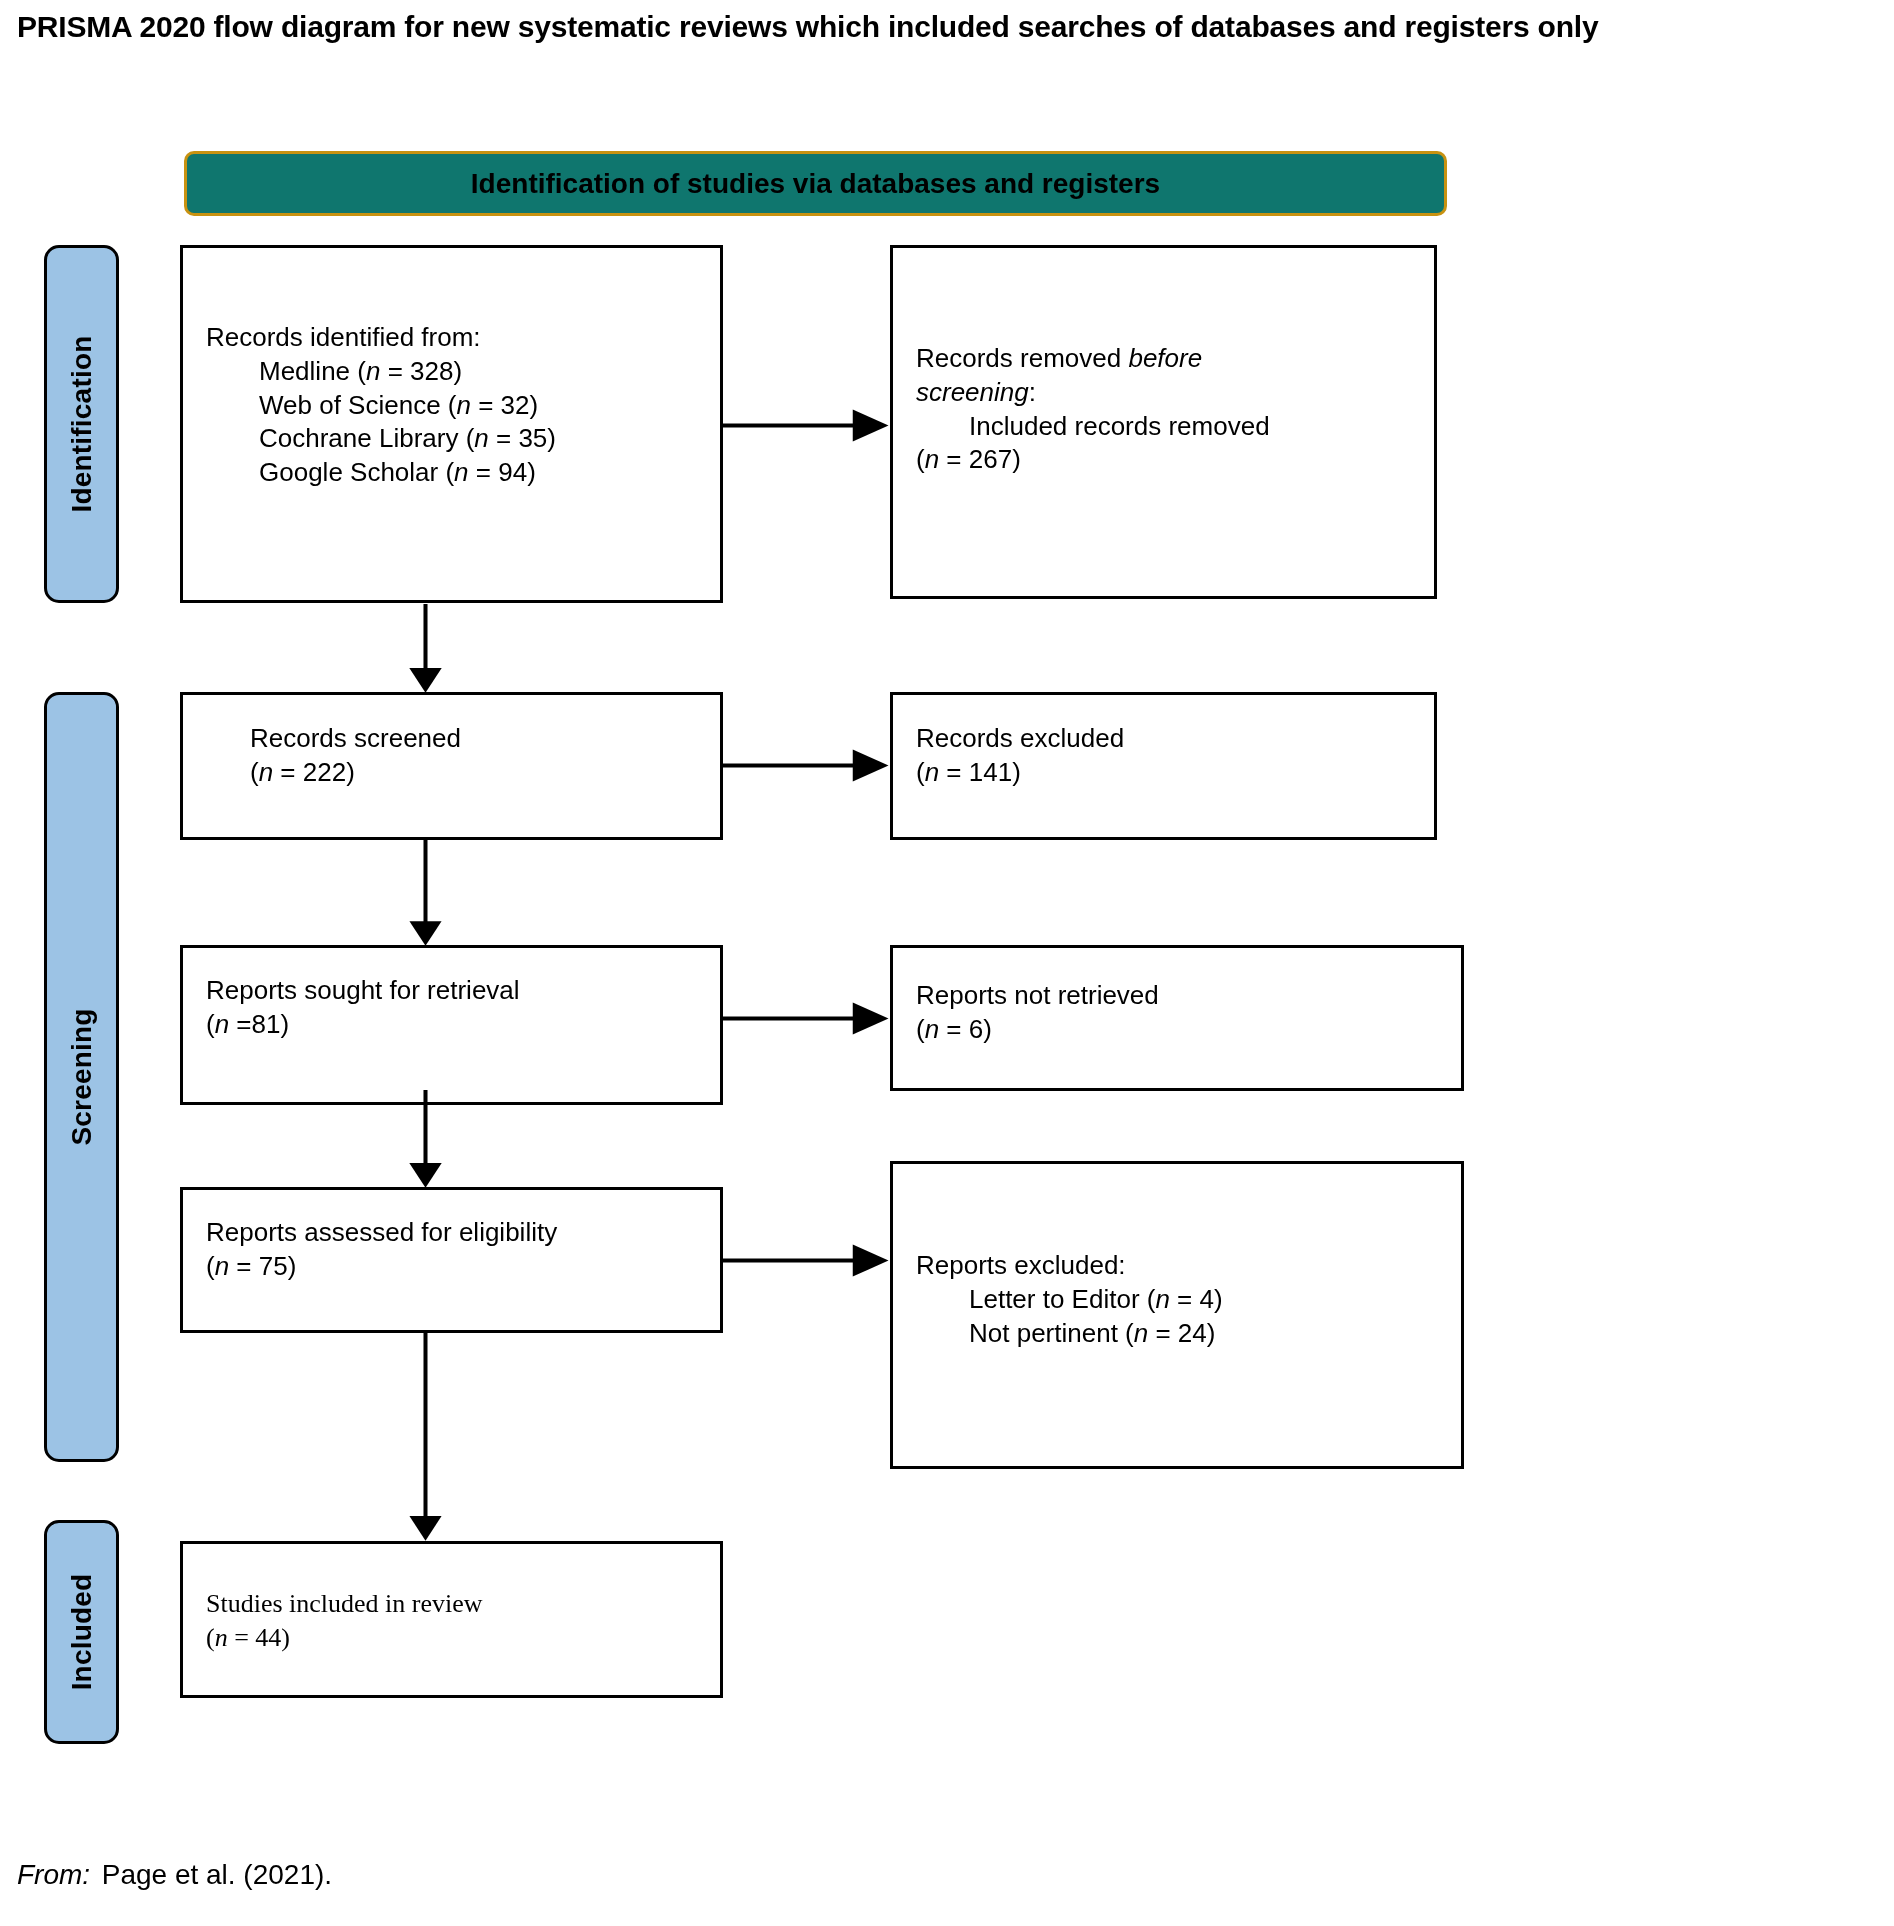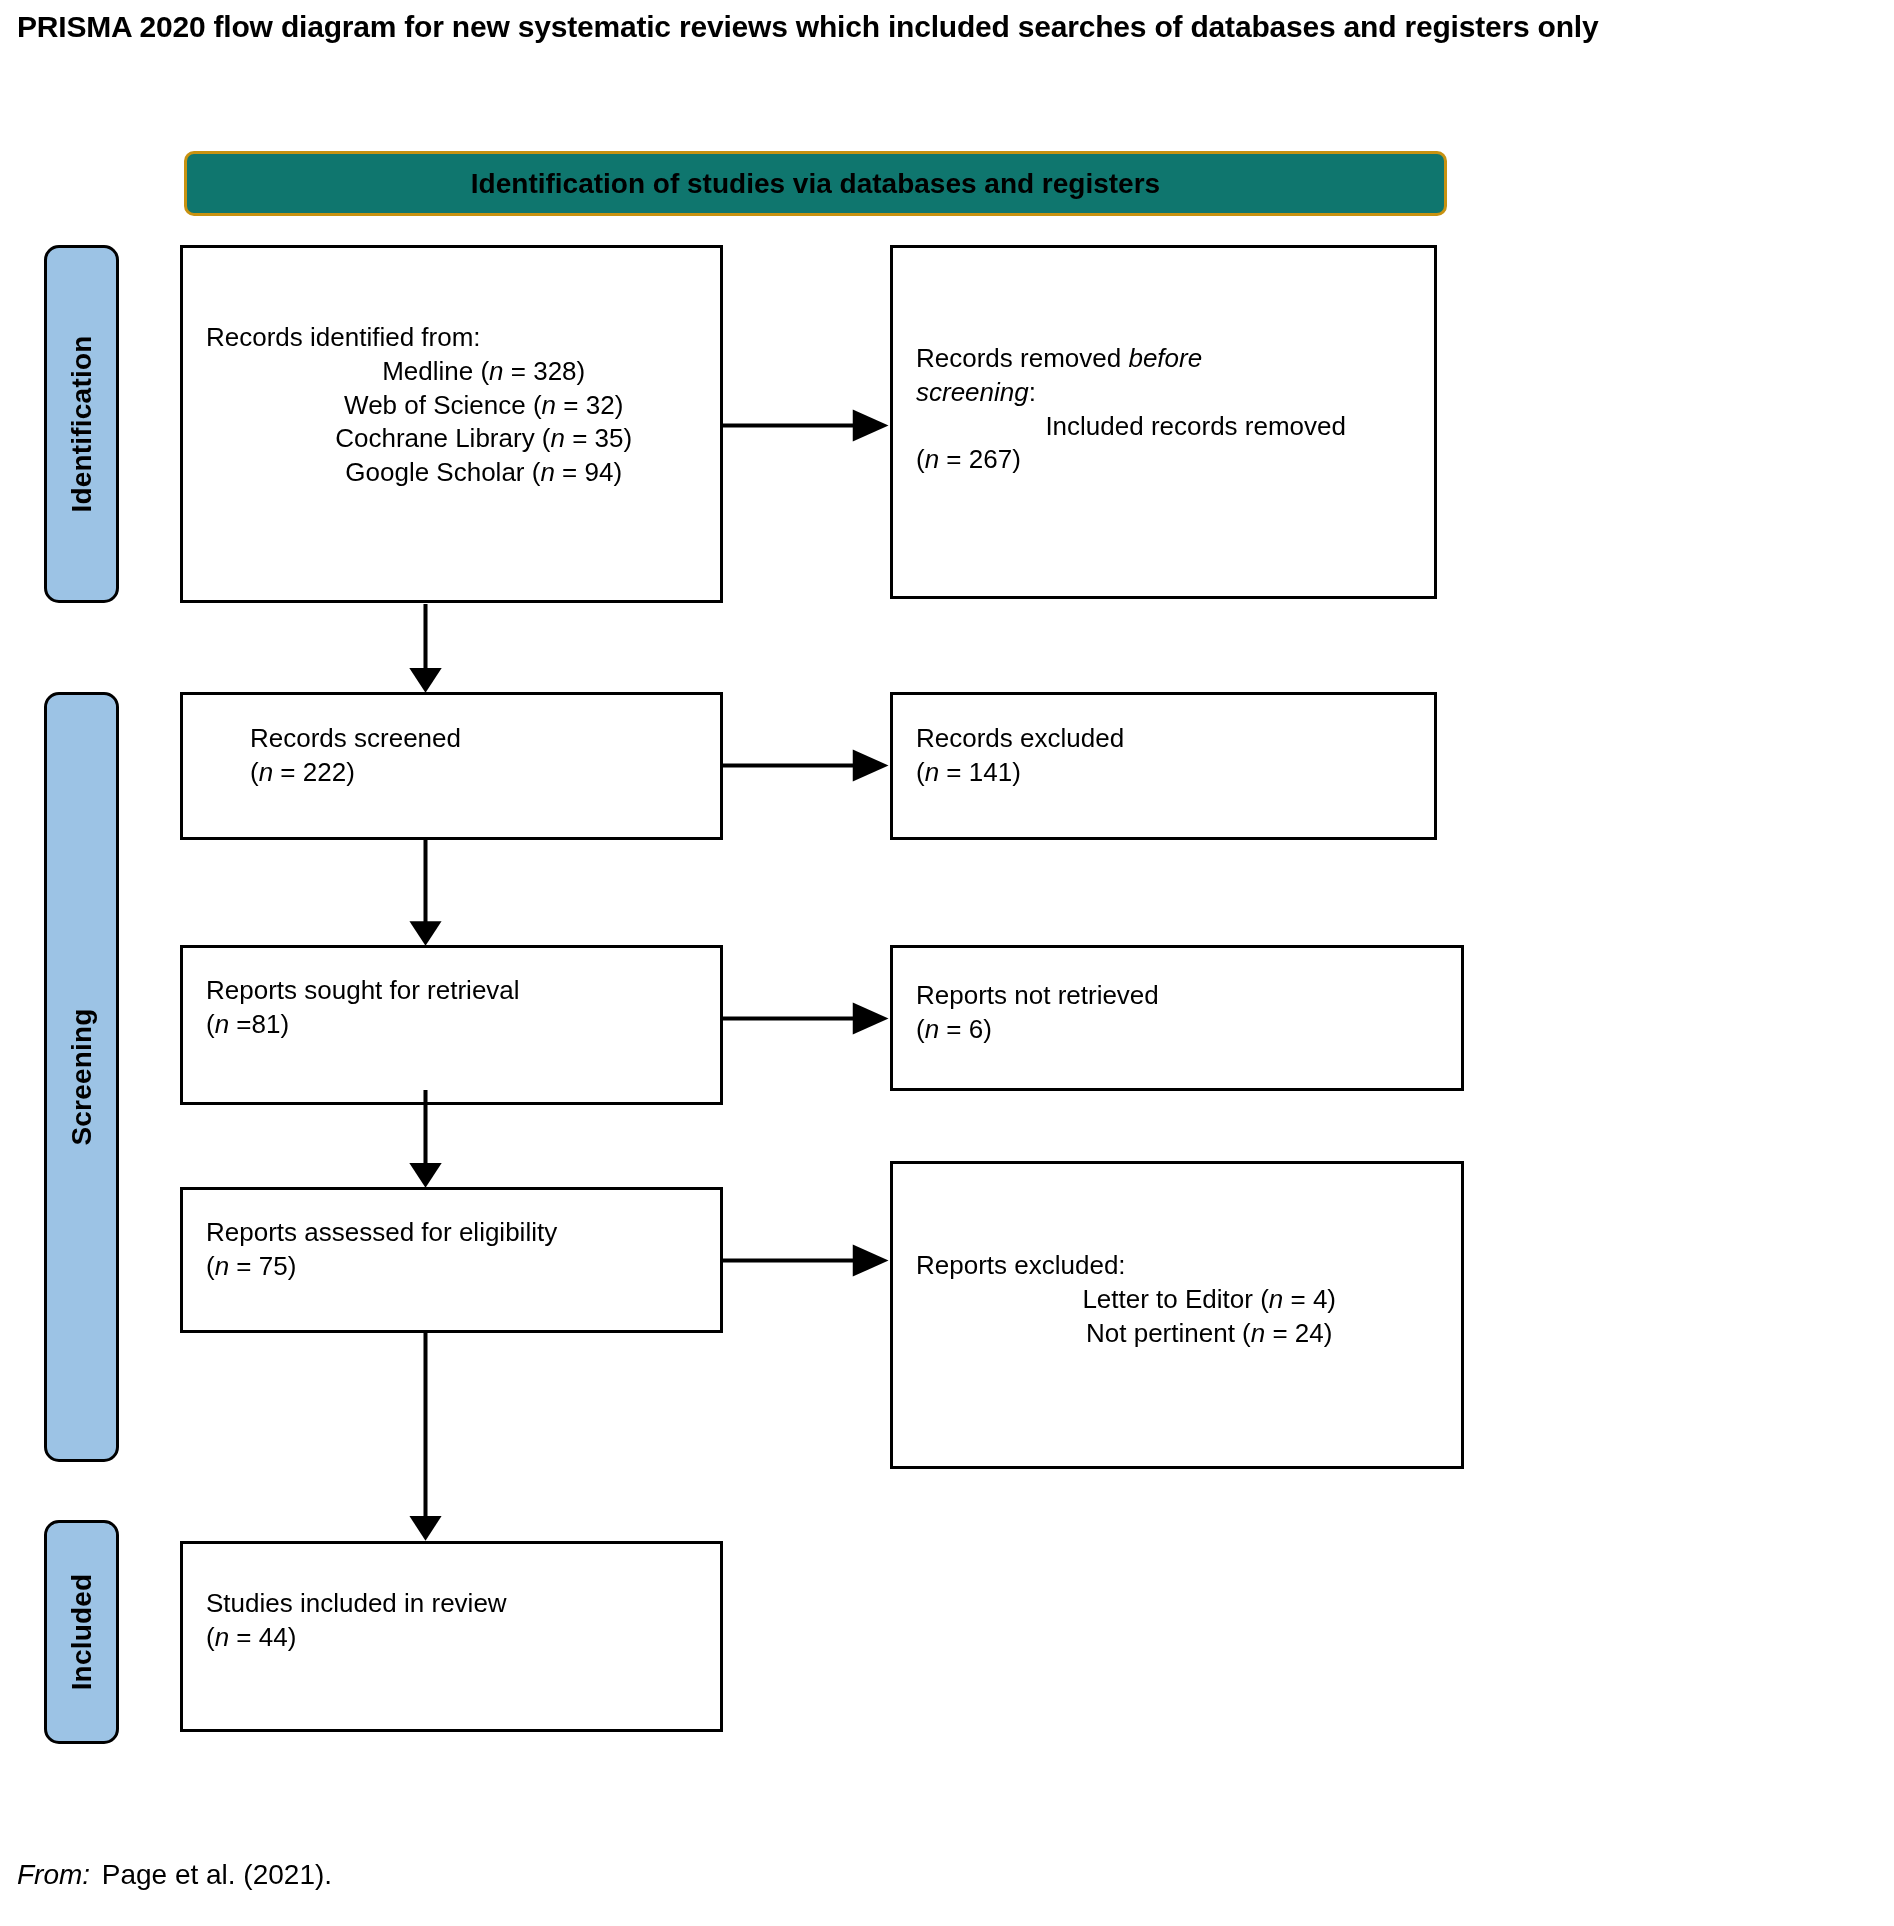--- a/index.html
+++ b/index.html
@@ -81,21 +81,21 @@
   }
   .flow-box .box-text {
     position: absolute;
     left: 23px;
     right: 11.6px;
     font-size: 26px;
     line-height: 1.30;
     color: #000000;
   }
   .box-text .ln { display: block; white-space: nowrap; }
-  .box-text .ind { padding-left: 53px; text-align: center; }
+  .box-text .ind { padding-left: 53px; }
   .box-text i { font-style: italic; }
 
   
   .conn {
     position: absolute;
   }
   .conn svg { display: block; }
 
   
   .footer-note {
@@ -184,21 +184,21 @@
   </div>
 
   <div class="flow-box" style="left:890px; top:1161px; width:574px; height:308px;">
     <div class="box-text" style="top:85px;">
       <span class="ln">Reports excluded:</span>
       <span class="ln ind">Letter to Editor (<i>n</i> = 4)</span>
       <span class="ln ind">Not pertinent (<i>n</i> = 24)</span>
     </div>
   </div>
 
-  <div class="flow-box" style="left:180px; top:1541px; width:543px; height:191px;">
+  <div class="flow-box" style="left:180px; top:1541px; width:543px; height:157px;font-family:Liberation Serif, serif;">
     <div class="box-text" style="top:43px;">
       <span class="ln">Studies included in review</span>
       <span class="ln">(<i>n</i> = 44)</span>
     </div>
   </div>
 
   <div class="conn" style="left:723px; top:403px; width:170px; height:45px;">
     <svg width="170" height="45" viewBox="0 0 380 100">
       <line x1="0" y1="50" x2="300" y2="50" stroke="#000000" stroke-width="9"></line>
       <polygon points="290,14 370,50 290,86" fill="#000000"></polygon>

